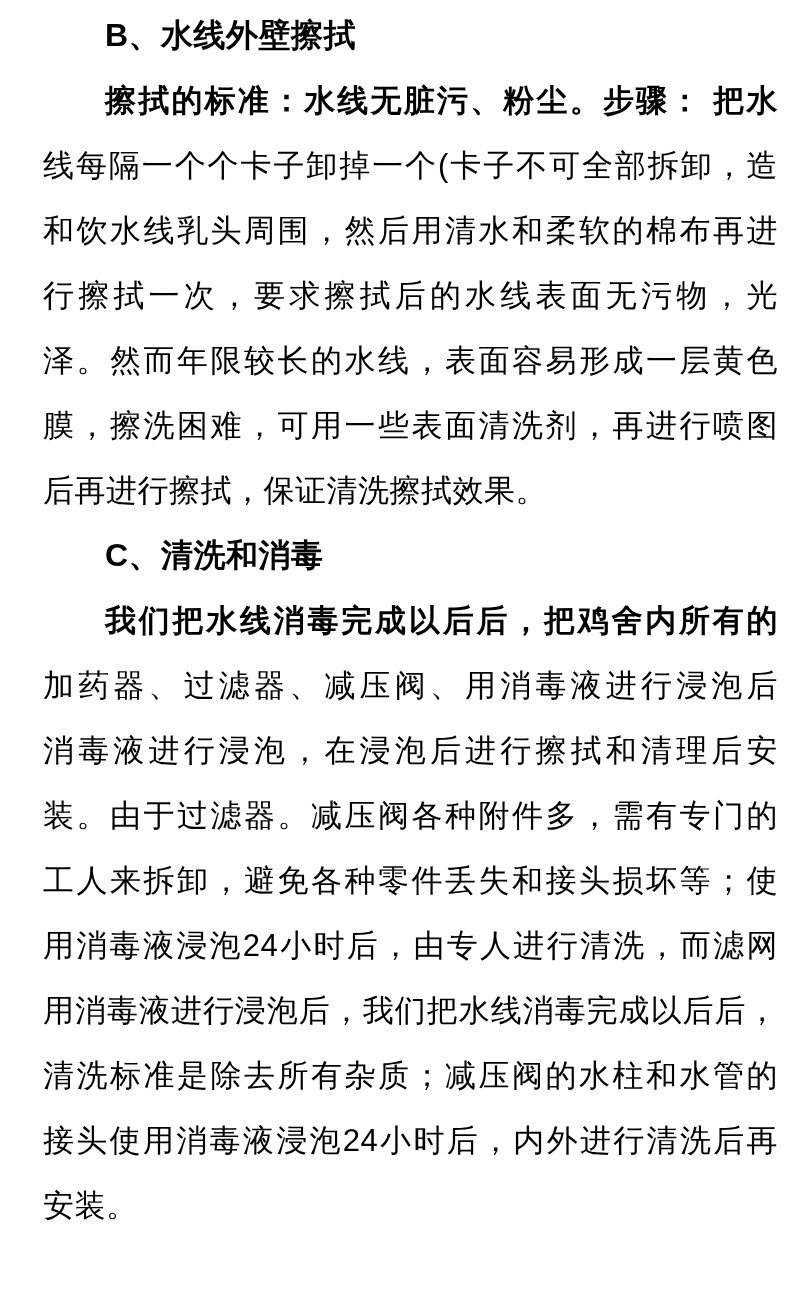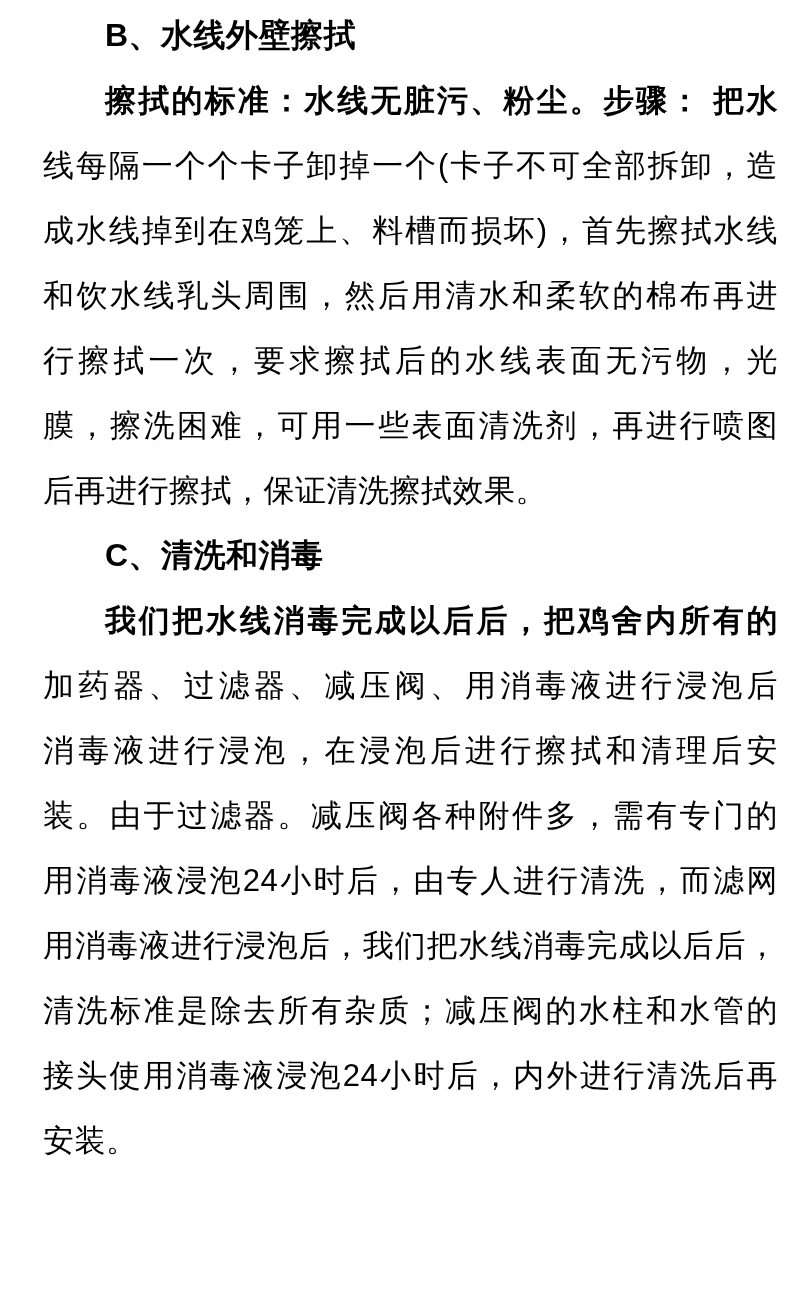--- a/index.html
+++ b/index.html
@@ -45,28 +45,29 @@
     font-size: 32px;
   }
 </style>
 </head>
 <body style="background: rgb(255, 255, 255); color: rgb(0, 0, 0);">
 
 <div class="doc" id="doc-root">
     <div class="line heading indent">B、水线外壁擦拭</div>
     <div class="line body indent fill">擦拭的标准：水线无脏污、粉尘。步骤： 把水</div>
     <div class="line body fill">线每隔一个个卡子卸掉一个(卡子不可全部拆卸，造</div>
-    <div class="line body fill">成水线掉到在鸡笼上、料槽而损坏)，首先擦拭水线</div>
     <div class="line body fill">和饮水线乳头周围，然后用清水和柔软的棉布再进</div>
     <div class="line body fill">行擦拭一次，要求擦拭后的水线表面无污物，光</div>
+    <div class="line body fill">泽。然而年限较长的水线，表面容易形成一层黄色</div>
     <div class="line body fill">膜，擦洗困难，可用一些表面清洗剂，再进行喷图</div>
     <div class="line body">后再进行擦拭，保证清洗擦拭效果。</div>
     <div class="line heading indent">C、清洗和消毒</div>
     <div class="line body indent fill">我们把水线消毒完成以后后，把鸡舍内所有的</div>
     <div class="line body fill">加药器、过滤器、减压阀、用消毒液进行浸泡后</div>
     <div class="line body fill">消毒液进行浸泡，在浸泡后进行擦拭和清理后安</div>
     <div class="line body fill">装。由于过滤器。减压阀各种附件多，需有专门的</div>
+    <div class="line body fill">工人来拆卸，避免各种零件丢失和接头损坏等；使</div>
     <div class="line body fill">用消毒液浸泡24小时后，由专人进行清洗，而滤网</div>
     <div class="line body fill">用消毒液进行浸泡后，我们把水线消毒完成以后后，</div>
     <div class="line body fill">清洗标准是除去所有杂质；减压阀的水柱和水管的</div>
     <div class="line body fill">接头使用消毒液浸泡24小时后，内外进行清洗后再</div>
     <div class="line body">安装。</div>
   </div>
 
 </body></html>

